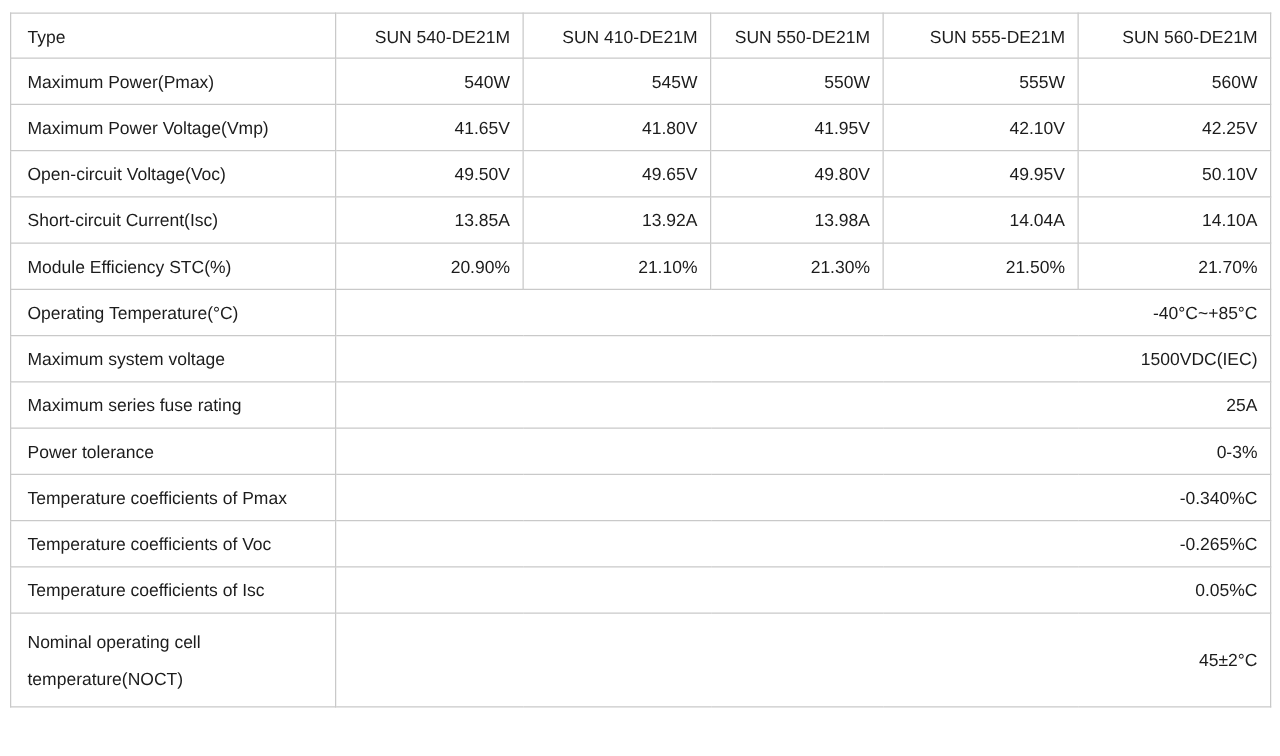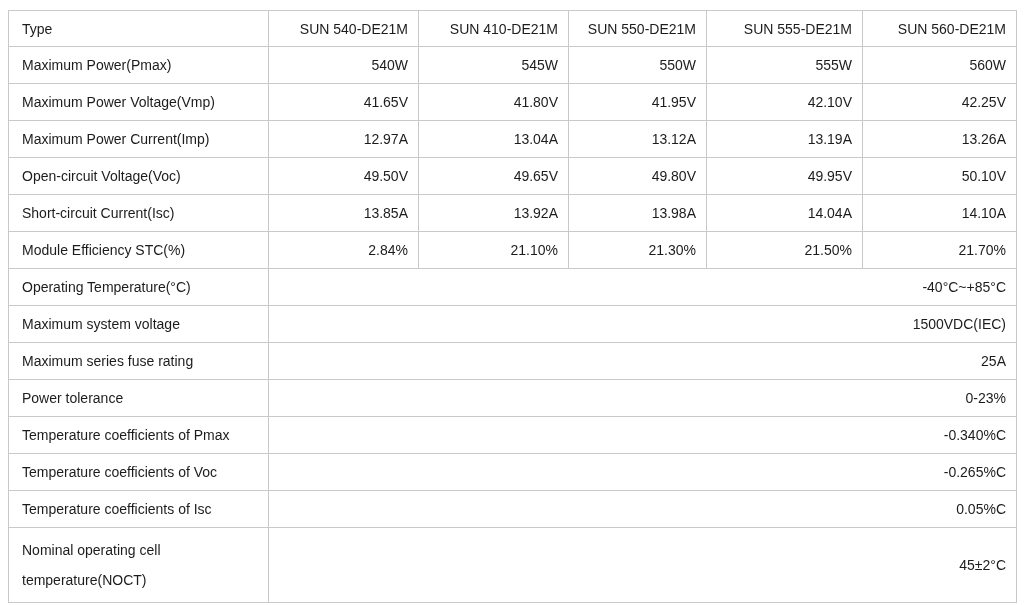--- a/index.html
+++ b/index.html
@@ -96,67 +96,59 @@
     </tr>
     <tr>
       <td class="label-cell">Maximum Power Voltage(Vmp)</td>
       <td>41.65V</td>
       <td>41.80V</td>
       <td>41.95V</td>
       <td>42.10V</td>
       <td>42.25V</td>
     </tr>
     <tr>
-      <td class="label-cell">Maximum Power Current(Imp)</td>
-      <td>12.97A</td>
-      <td>13.04A</td>
-      <td>13.12A</td>
-      <td>13.19A</td>
-      <td>13.26A</td>
-    </tr>
-    <tr>
       <td class="label-cell">Open-circuit Voltage(Voc)</td>
       <td>49.50V</td>
       <td>49.65V</td>
       <td>49.80V</td>
       <td>49.95V</td>
       <td>50.10V</td>
     </tr>
     <tr>
       <td class="label-cell">Short-circuit Current(Isc)</td>
       <td>13.85A</td>
       <td>13.92A</td>
       <td>13.98A</td>
       <td>14.04A</td>
       <td>14.10A</td>
     </tr>
     <tr>
       <td class="label-cell">Module Efficiency STC(%)</td>
-      <td>2.84%</td>
+      <td>20.90%</td>
       <td>21.10%</td>
       <td>21.30%</td>
       <td>21.50%</td>
       <td>21.70%</td>
     </tr>
 
     <tr>
       <td class="label-cell">Operating Temperature(°C)</td>
       <td colspan="5">-40°C~+85°C</td>
     </tr>
     <tr>
       <td class="label-cell">Maximum system voltage</td>
       <td colspan="5">1500VDC(IEC)</td>
     </tr>
     <tr>
       <td class="label-cell">Maximum series fuse rating</td>
       <td colspan="5">25A</td>
     </tr>
     <tr>
       <td class="label-cell">Power tolerance</td>
-      <td colspan="5">0-23%</td>
+      <td colspan="5">0-3%</td>
     </tr>
     <tr>
       <td class="label-cell">Temperature coefficients of Pmax</td>
       <td colspan="5">-0.340%C</td>
     </tr>
     <tr>
       <td class="label-cell">Temperature coefficients of Voc</td>
       <td colspan="5">-0.265%C</td>
     </tr>
     <tr>

